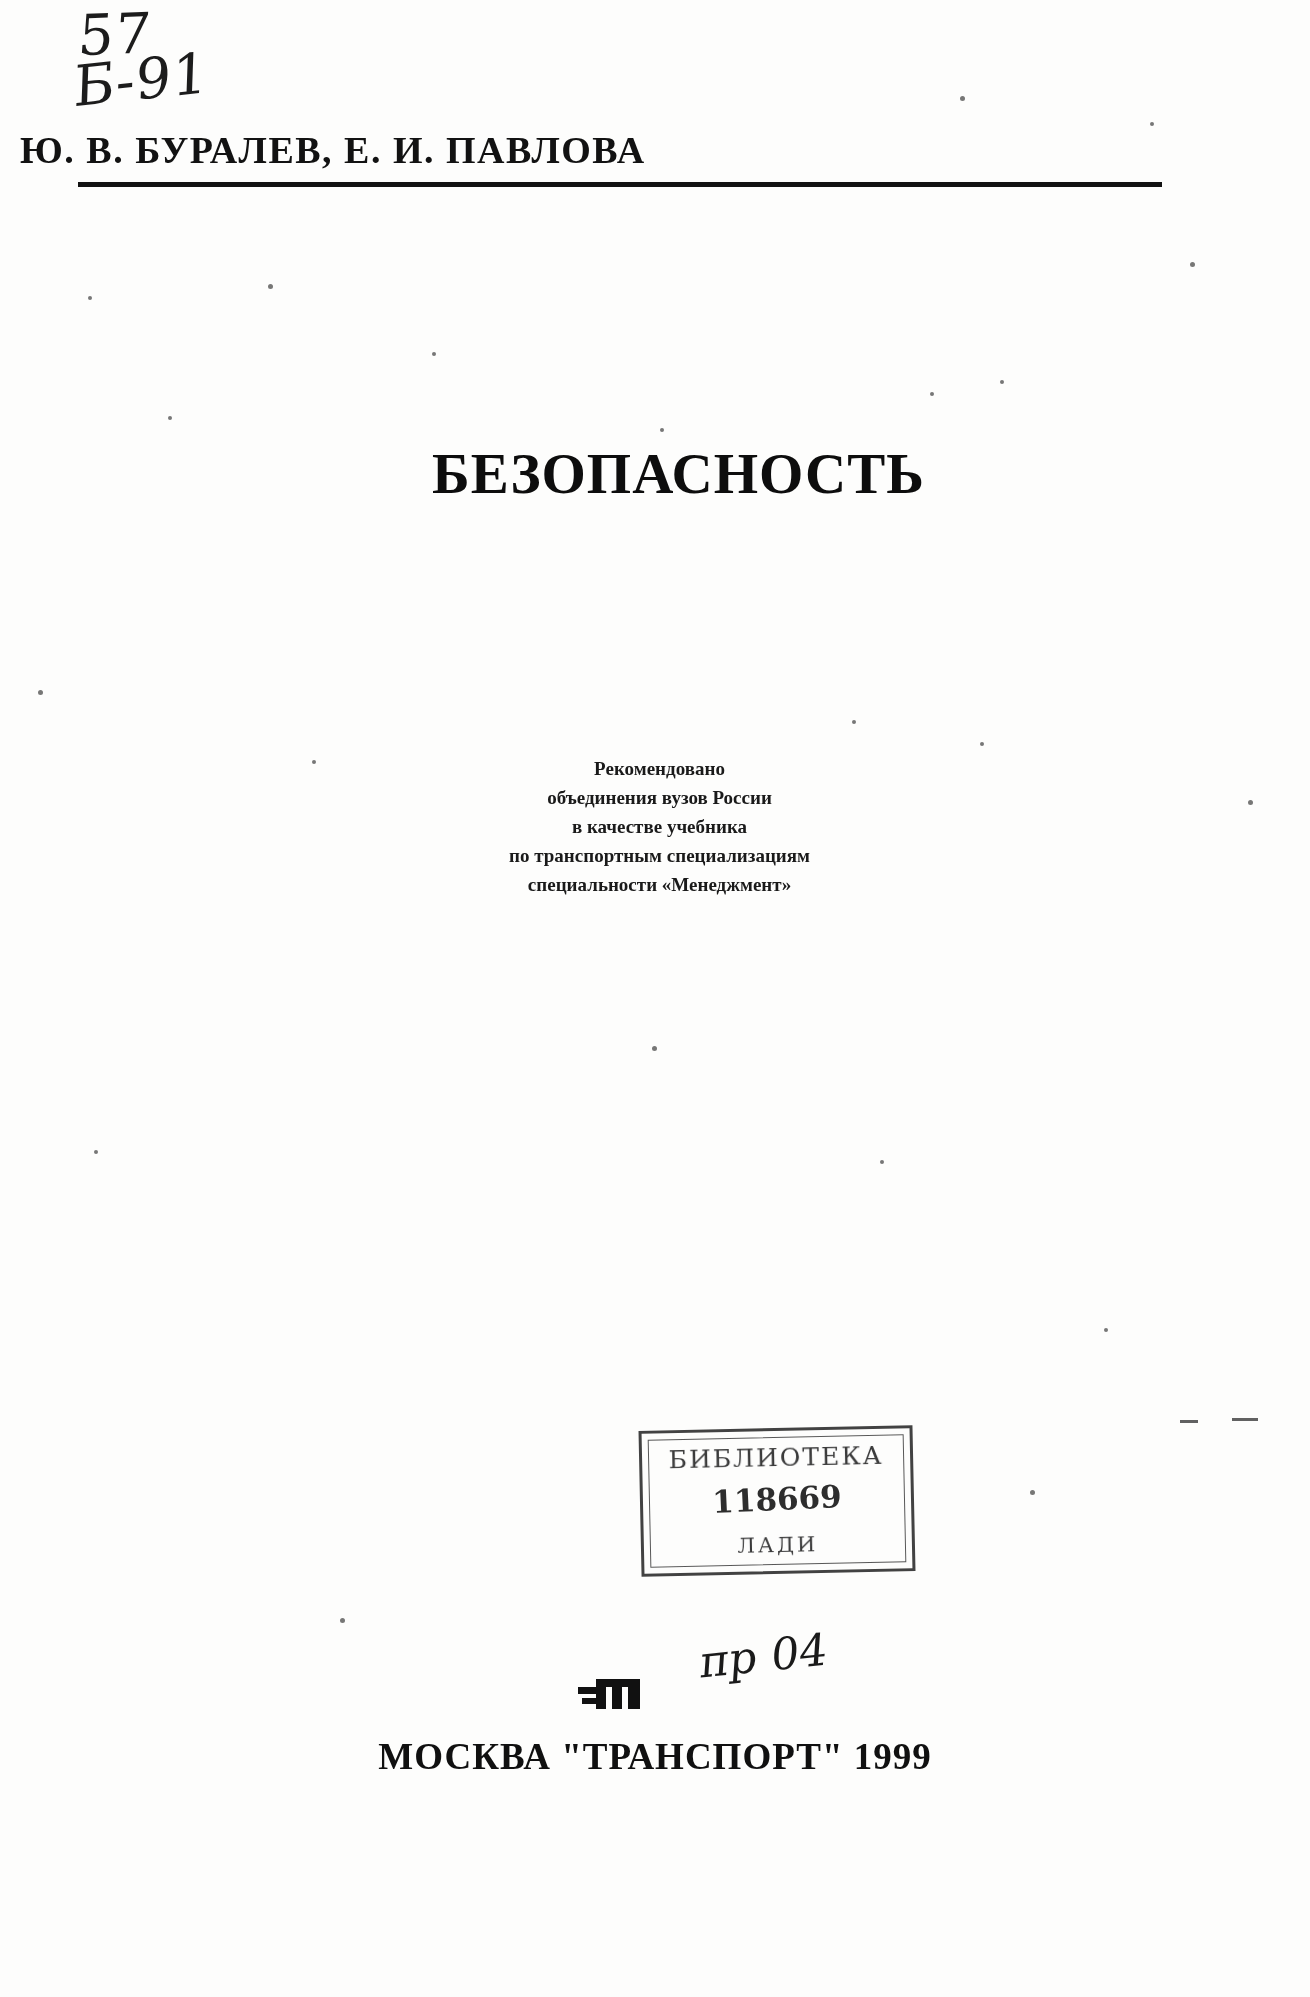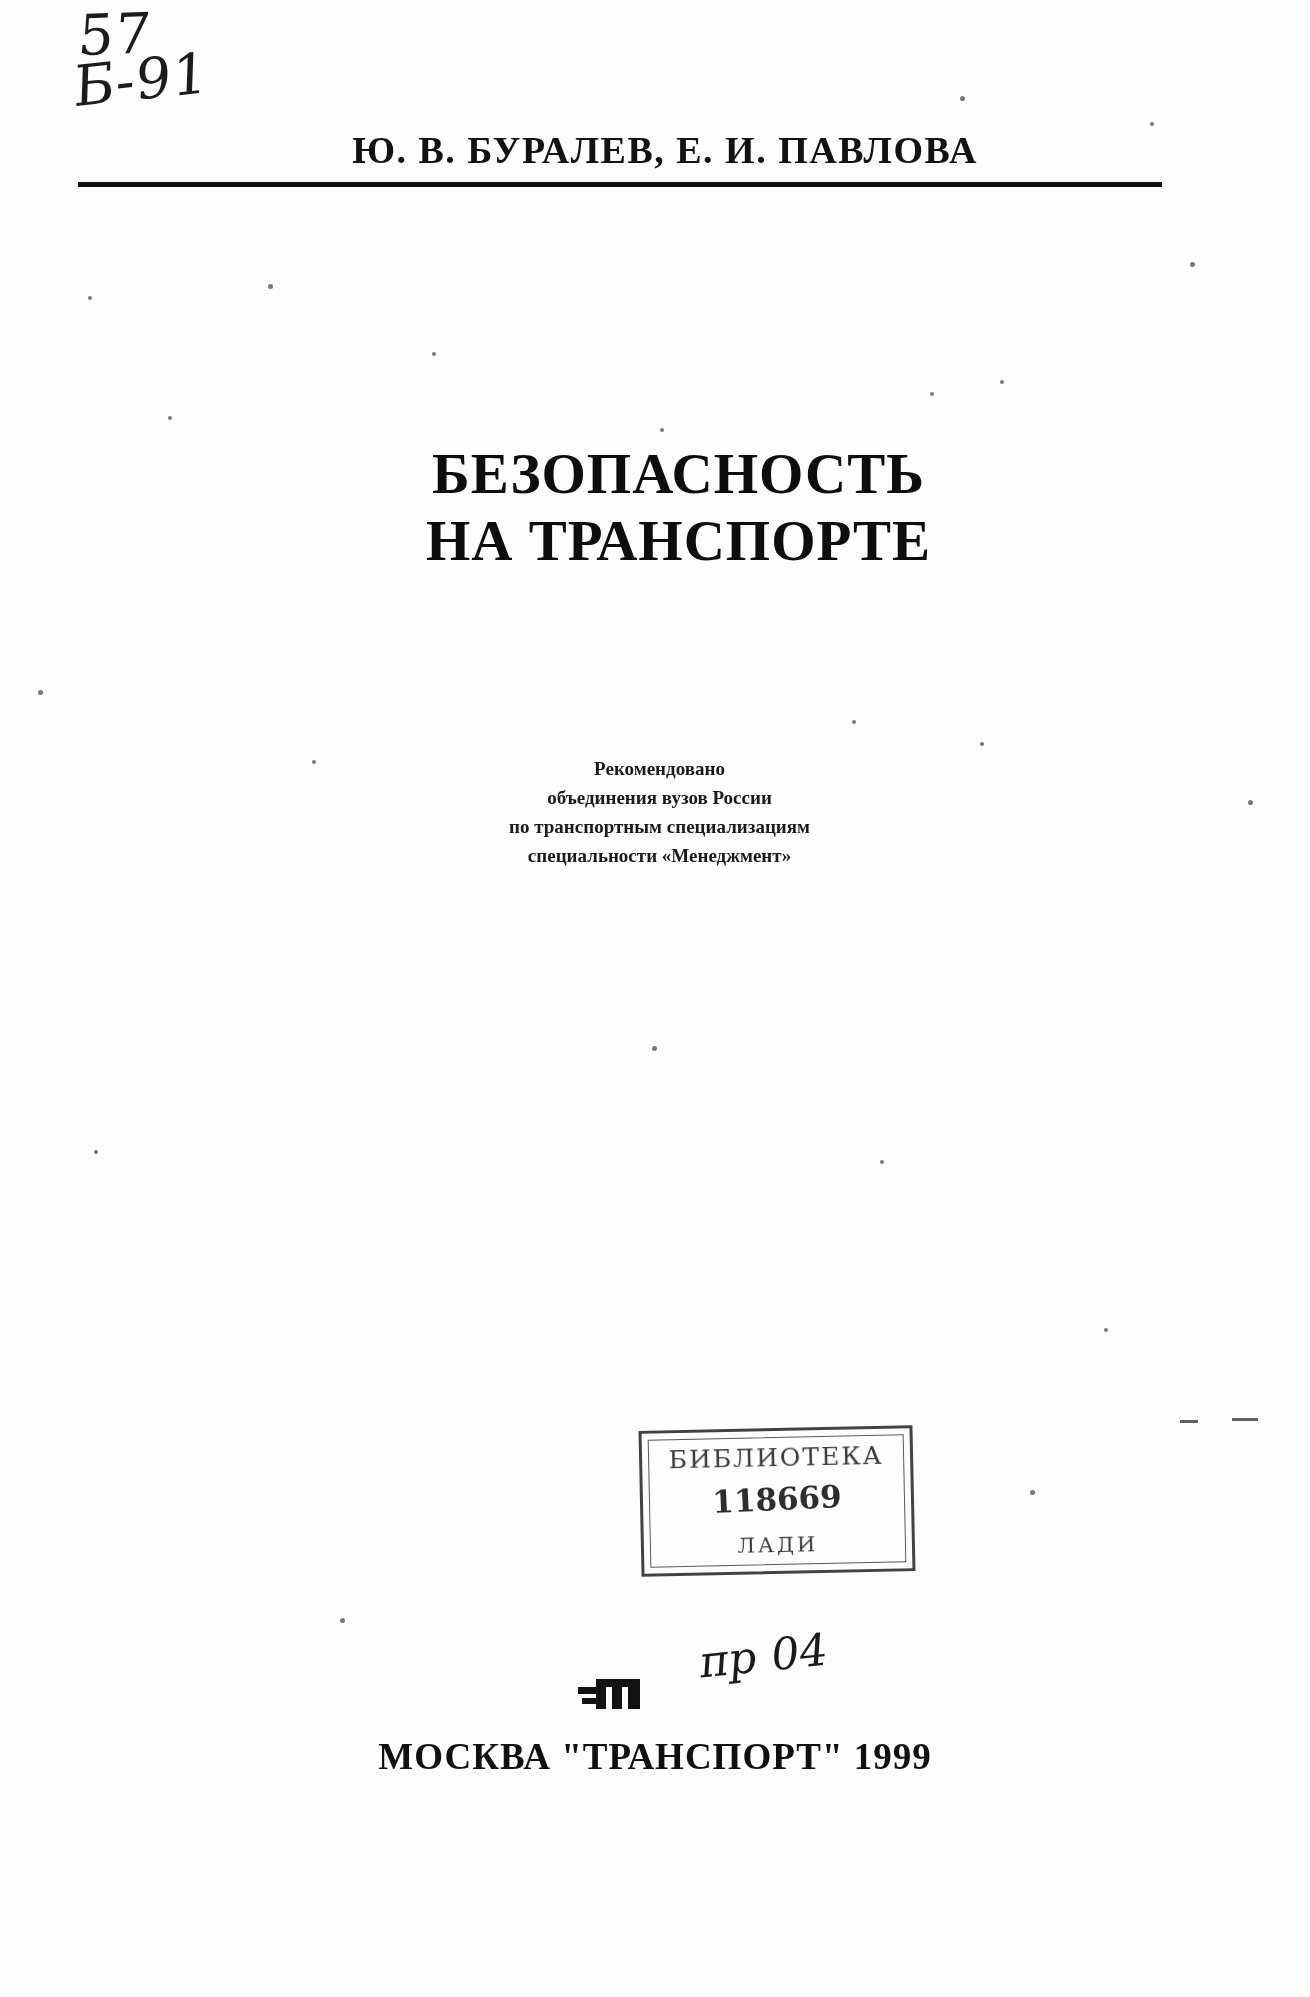--- a/index.html
+++ b/index.html
@@ -49,21 +49,21 @@
     margin-top: -10px;
     transform: rotate(-2deg) skewX(-8deg);
   }
 
   
   .authors {
     position: absolute;
     left: 0;
     right: 0;
     top: 128px;
-    text-align: center;
+    text-align: left;
     font-family: "Liberation Serif", serif;
     font-weight: bold;
     font-size: 38px;
     letter-spacing: 1.5px;
     color: #121212;
     margin-left: 20px;
   }
   .rule {
     position: absolute;
     left: 78px;
@@ -240,26 +240,26 @@
   <div class="shelfmark">
     <span class="l1">57</span>
     <span class="l2">Б-91</span>
   </div>
 
   <div class="authors">Ю. В. БУРАЛЕВ,  Е. И. ПАВЛОВА</div>
   <div class="rule"></div>
 
   <div class="title">
     <span class="line">БЕЗОПАСНОСТЬ</span>
-    <span class="line">НА ТРАНСПОРТЕ</span>
   </div>
 
   <div class="recommend">
     <span class="line">Рекомендовано</span>
     <span class="line">объединения вузов России</span>
+    <span class="line">в качестве учебника</span>
     <span class="line">по транспортным специализациям</span>
     <span class="line">специальности «Менеджмент»</span>
   </div>
 
   <div class="stamp">
     <div class="inner"></div>
     <div class="st-title">БИБЛИОТЕКА</div>
     <div class="st-num">118669</div>
     <div class="st-sub">ЛАДИ</div>
   </div>

